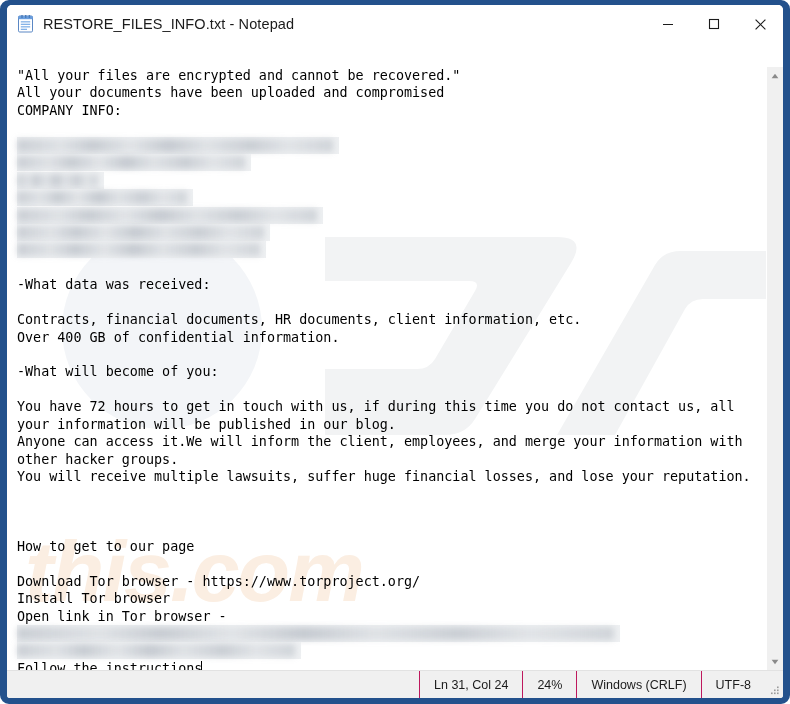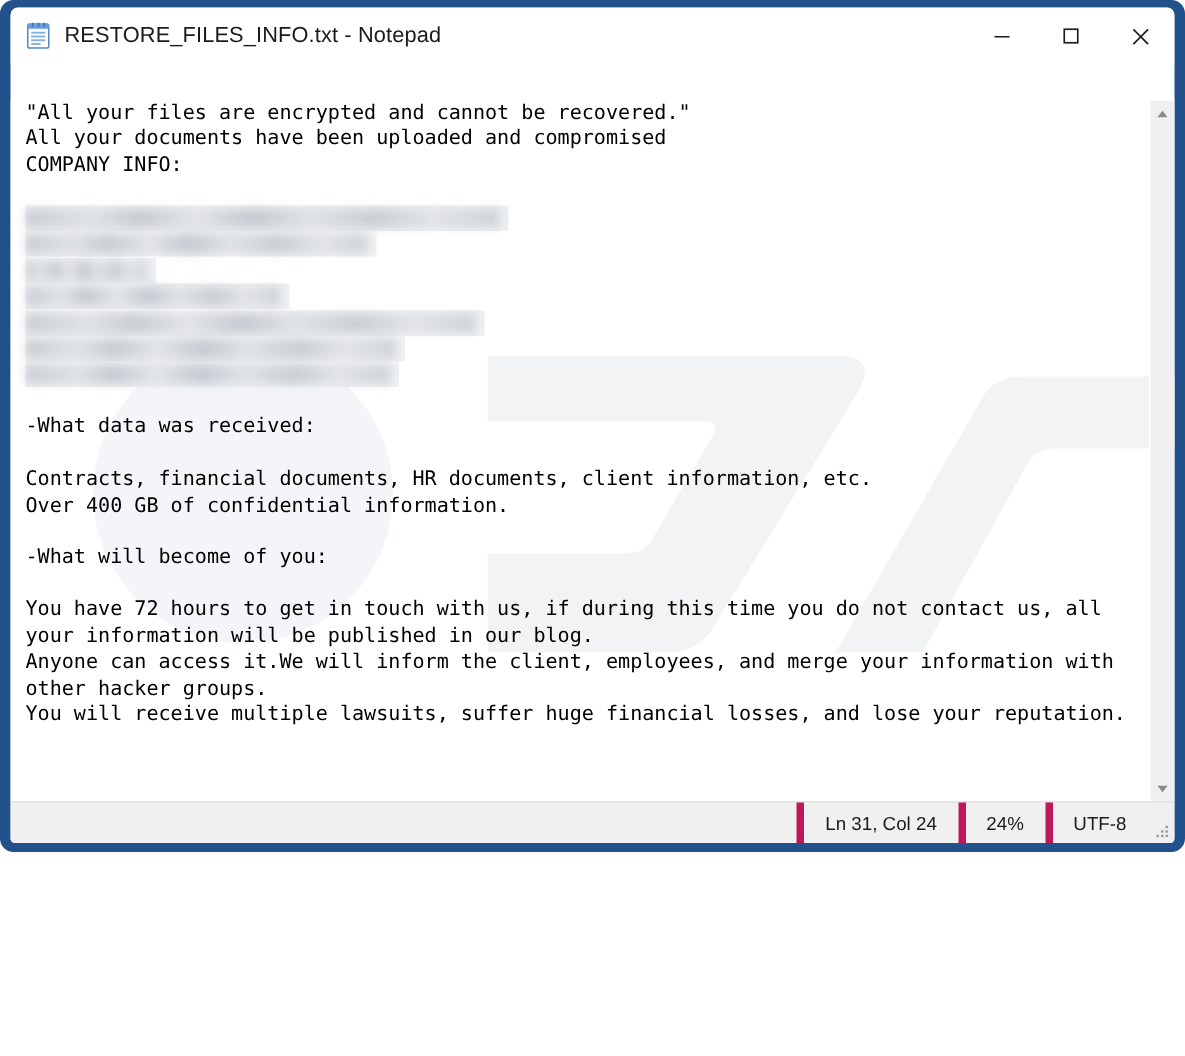--- a/index.html
+++ b/index.html
@@ -12,21 +12,21 @@
     height: 704px;
     overflow: hidden;
     font-family: "Liberation Sans", sans-serif;
   }
 
   
   #window {
     position: absolute;
     left: 0; top: 0;
     width: 790px;
-    height: 568px;
+    height: 704px;
     box-sizing: border-box;
     background: #23518c;
     border: 7px solid #23518c;
     border-top-width: 5px;
     border-bottom-width: 6px;
     border-radius: 9px;
   }
   #window-inner {
     position: relative;
     width: 100%;
@@ -216,21 +216,21 @@
     font-size: 12.5px;
     color: #1b1b1b;
     border-top: 1px solid #e2e2e2;
     box-sizing: border-box;
   }
   #status-spacer { flex: 1 1 auto; }
   .status-cell {
     height: 28px;
     display: flex;
     align-items: center;
-    border-left: 5px solid #be185d;
+    border-left: 1px solid #be185d;
     padding: 0 14px;
     white-space: nowrap;
   }
   #status-grip {
     width: 18px;
     height: 28px;
     display: flex;
     align-items: flex-end;
     justify-content: flex-end;
     padding: 0 3px 3px 0;
@@ -304,20 +304,21 @@
             <polygon points="0.6,0.8 7.4,0.8 4,5.2" fill="#8a8a8a"></polygon>
           </svg>
         </div>
       </div>
     </div>
 
     <div id="statusbar">
       <div id="status-spacer"></div>
       <div class="status-cell">Ln 31, Col 24</div>
       <div class="status-cell">24%</div>
+      <div class="status-cell">Windows (CRLF)</div>
       <div class="status-cell">UTF-8</div>
       <div id="status-grip">
         <svg width="11" height="11" viewBox="0 0 11 11">
           <g fill="#9a9a9a">
             <rect x="8" y="1.5" width="1.6" height="1.6"></rect>
             <rect x="5" y="4.5" width="1.6" height="1.6"></rect>
               <rect x="8" y="4.5" width="1.6" height="1.6"></rect>
             <rect x="2" y="7.5" width="1.6" height="1.6"></rect>
               <rect x="5" y="7.5" width="1.6" height="1.6"></rect>
               <rect x="8" y="7.5" width="1.6" height="1.6"></rect>

